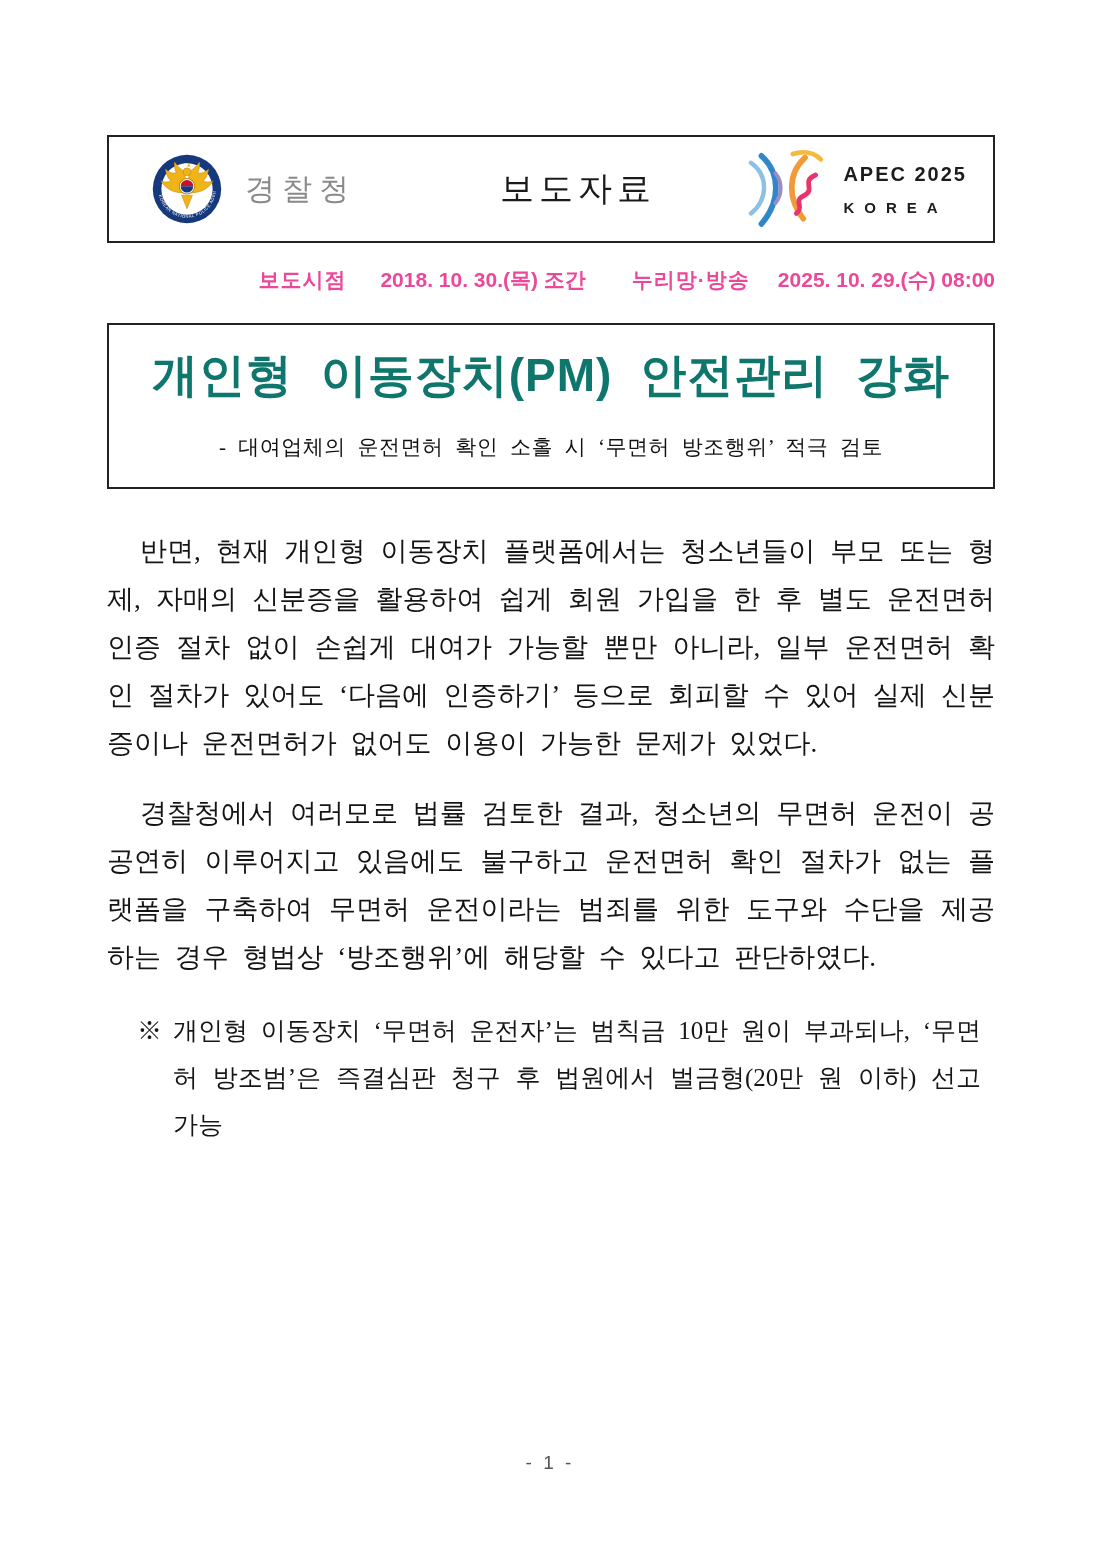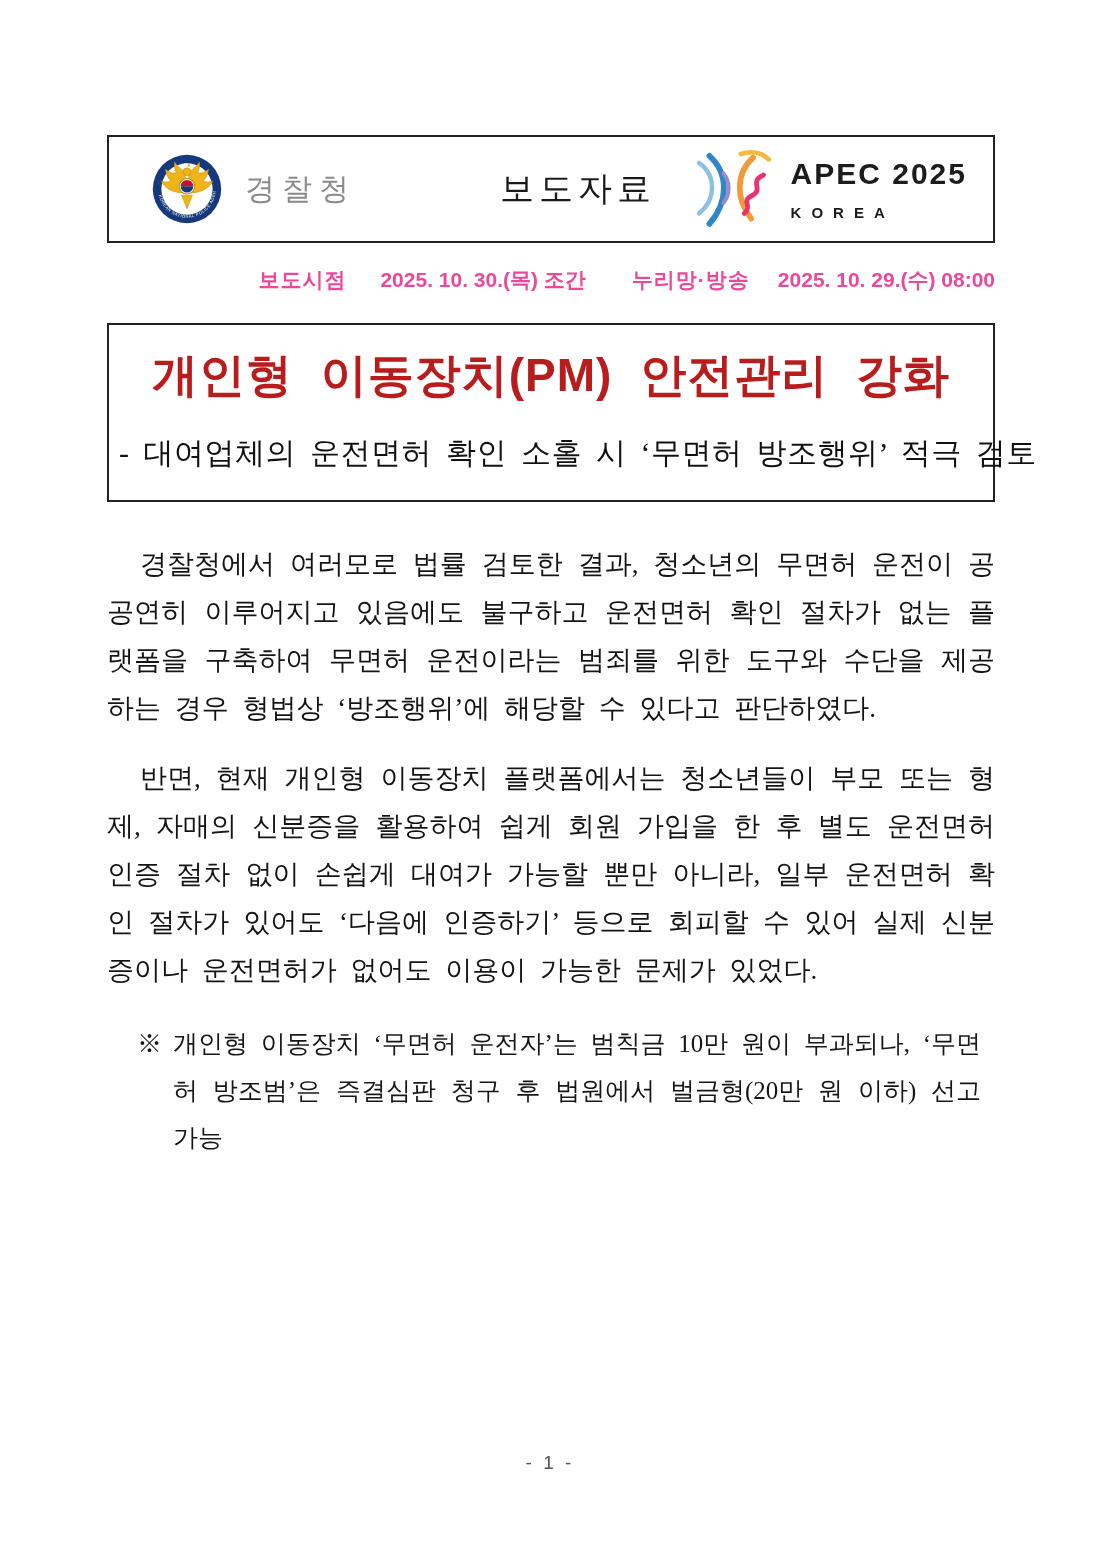--- a/index.html
+++ b/index.html
@@ -31,21 +31,21 @@
   }
   .doc-type {
     flex:1; text-align:center;
     font-family:"Liberation Serif","DejaVu Serif",serif;
     font-weight:400; font-size:34px; letter-spacing:5px; color:#1a1a1a;
     white-space:nowrap;
   }
   .apec-wrap { display:flex; align-items:center; width:262px; justify-content:flex-end; }
   .apec-mark { width:96px; height:84px; flex-shrink:0; }
   .apec-text { margin-left:10px; font-family:"Liberation Sans","DejaVu Sans",sans-serif; color:#1c1c1c; }
-  .apec-line1 { font-size:30px; font-weight:800; letter-spacing:2px; white-space:nowrap; }
+  .apec-line1 { font-size:20px; font-weight:800; letter-spacing:2px; white-space:nowrap; }
   .apec-line2 { font-size:15px; font-weight:700; letter-spacing:10px; margin-top:13px; white-space:nowrap; }
 
   
   .release-row {
     margin-top:23px;
     display:flex; justify-content:flex-end; align-items:baseline;
     font-family:"Liberation Sans","DejaVu Sans",sans-serif;
     font-weight:700; font-size:21px; color:#ec4899;
     white-space:nowrap;
   }
@@ -56,27 +56,27 @@
 
   
   .title-box {
     margin-top:29px;
     border:2px solid #222;
     padding:20px 10px 26px;
     text-align:center;
   }
   .main-title {
     font-family:"Liberation Sans","DejaVu Sans",sans-serif;
-    font-weight:800; font-size:46px; color:#b91c1c;
+    font-weight:800; font-size:46px; color:#0f766e;
     letter-spacing:1px; word-spacing:14px;
     white-space:nowrap;
   }
   .sub-title {
     margin-top:26px;
-    font-size:30px; color:#111;
+    font-size:21px; color:#111;
     word-spacing:6px; letter-spacing:0.5px;
     white-space:nowrap;
   }
 
   
   .body-text { margin-top:38px; }
   .para {
     font-size:27px; line-height:48px;
     text-align:justify; text-indent:33px;
     word-spacing:7px;
@@ -153,35 +153,35 @@
         <div class="apec-text">
           <div class="apec-line1">APEC 2025</div>
           <div class="apec-line2">KOREA</div>
         </div>
       </div>
     </div>
 
     <div class="release-row">
       <span class="lbl">보도시점</span>
       <span class="sp-a"></span>
-      <span>2025. 10. 30.(목) 조간</span>
+      <span>2018. 10. 30.(목) 조간</span>
       <span class="sp-b"></span>
       <span class="lbl">누리망·방송</span>
       <span class="sp-c"></span>
       <span>2025. 10. 29.(수) 08:00</span>
     </div>
 
     <div class="title-box">
       <div class="main-title">개인형 이동장치(PM) 안전관리 강화</div>
       <div class="sub-title">- 대여업체의 운전면허 확인 소홀 시 ‘무면허 방조행위’ 적극 검토</div>
     </div>
 
     <div class="body-text">
+      <p class="para">반면, 현재 개인형 이동장치 플랫폼에서는 청소년들이 부모 또는 형제, 자매의 신분증을 활용하여 쉽게 회원 가입을 한 후 별도 운전면허 인증 절차 없이 손쉽게 대여가 가능할 뿐만 아니라, 일부 운전면허 확인 절차가 있어도 ‘다음에 인증하기’ 등으로 회피할 수 있어 실제 신분증이나 운전면허가 없어도 이용이 가능한 문제가 있었다.</p>
       <p class="para">경찰청에서 여러모로 법률 검토한 결과, 청소년의 무면허 운전이 공공연히 이루어지고 있음에도 불구하고 운전면허 확인 절차가 없는 플랫폼을 구축하여 무면허 운전이라는 범죄를 위한 도구와 수단을 제공하는 경우 형법상 ‘방조행위’에 해당할 수 있다고 판단하였다.</p>
-      <p class="para">반면, 현재 개인형 이동장치 플랫폼에서는 청소년들이 부모 또는 형제, 자매의 신분증을 활용하여 쉽게 회원 가입을 한 후 별도 운전면허 인증 절차 없이 손쉽게 대여가 가능할 뿐만 아니라, 일부 운전면허 확인 절차가 있어도 ‘다음에 인증하기’ 등으로 회피할 수 있어 실제 신분증이나 운전면허가 없어도 이용이 가능한 문제가 있었다.</p>
 
       <div class="note">
         <span class="note-marker">※</span>
         <span class="note-text">개인형 이동장치 ‘무면허 운전자’는 범칙금 10만 원이 부과되나, ‘무면허 방조범’은 즉결심판 청구 후 법원에서 벌금형(20만 원 이하) 선고 가능</span>
       </div>
     </div>
 
   </div>
 
   <div class="footer">- 1 -</div>

